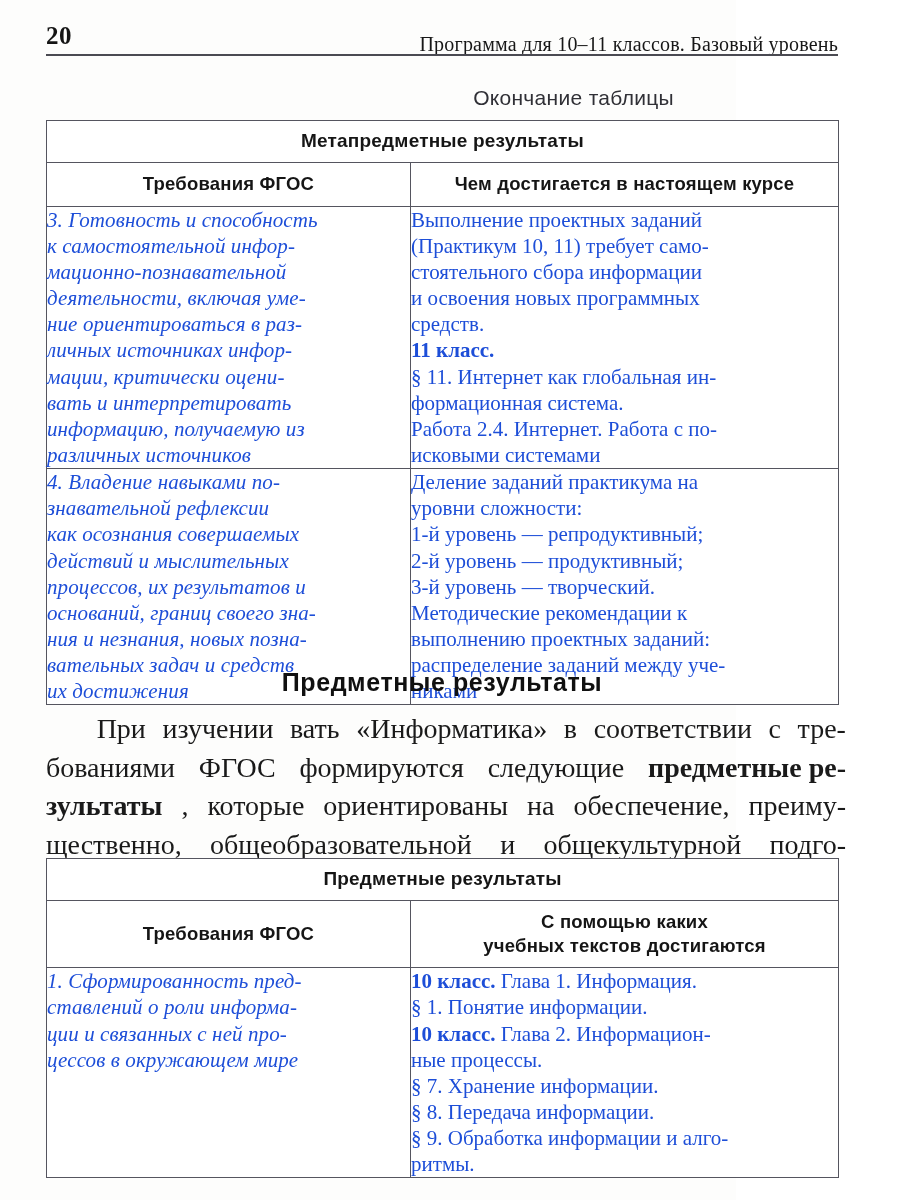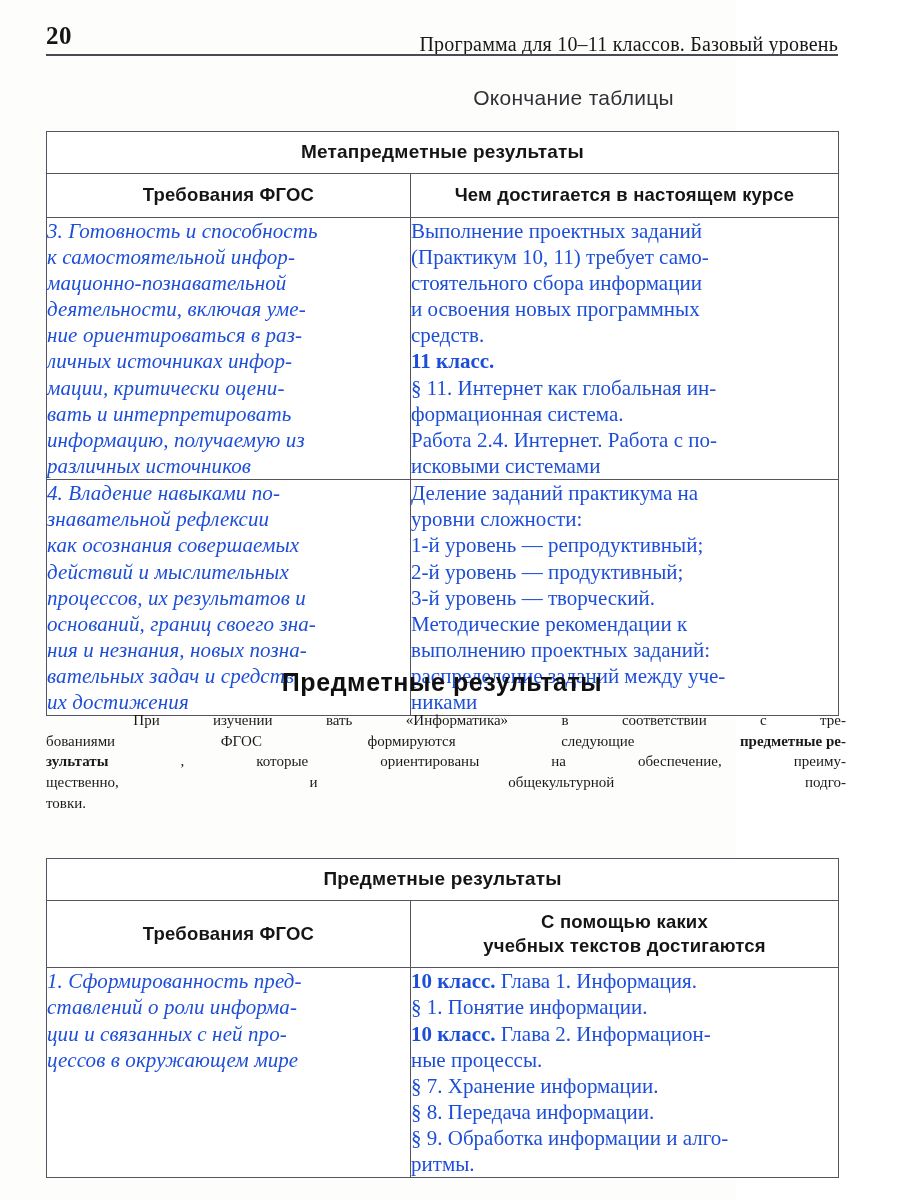--- a/index.html
+++ b/index.html
@@ -110,21 +110,21 @@
   .cell.req {
     font-style: italic;
     letter-spacing: 0.1px;
   }
   .cell.ach {
     font-style: normal;
   }
   .cell .ln { display: block; white-space: nowrap; }
   .cell .b { font-weight: bold; }
 
-  #table-meta { left: 46px; top: 131px; width: 792px; }
+  #table-meta { left: 46px; top: 120px; width: 792px; }
   #table-subject { left: 46px; top: 858px; width: 792px; }
 
   .col-left  { width: 364px; }
   .col-right { width: 428px; }
 
   
   .section-heading {
     position: absolute;
     left: 46px;
     top: 668px;
@@ -134,21 +134,21 @@
     font-weight: bold;
     font-size: 25px;
     color: #101010;
     letter-spacing: 0.6px;
   }
   .body-par {
     position: absolute;
     left: 46px;
     top: 710px;
     width: 800px;
-    font-size: 15px;
+    font-size: 28px;
     line-height: 1.38;
     color: #1a1a1a;
   }
   .body-par .ln {
     display: block;
     white-space: nowrap;
   }
   .body-par .ln.just {
     display: flex;
     justify-content: space-between;
@@ -260,20 +260,21 @@
         <span class="b">зультаты</span>
         <span>,</span>
         <span>которые</span>
         <span>ориентированы</span>
         <span>на</span>
         <span>обеспечение,</span>
         <span>преиму-</span>
       </span>
       <span class="ln just">
         <span>щественно,</span>
+        <span>общеобразовательной</span>
         <span>и</span>
         <span>общекультурной</span>
         <span>подго-</span>
       </span>
       <span class="ln">товки.</span>
     </div>
 
   <table class="tbl" id="table-subject">
     <colgroup>
         <col class="col-left">

